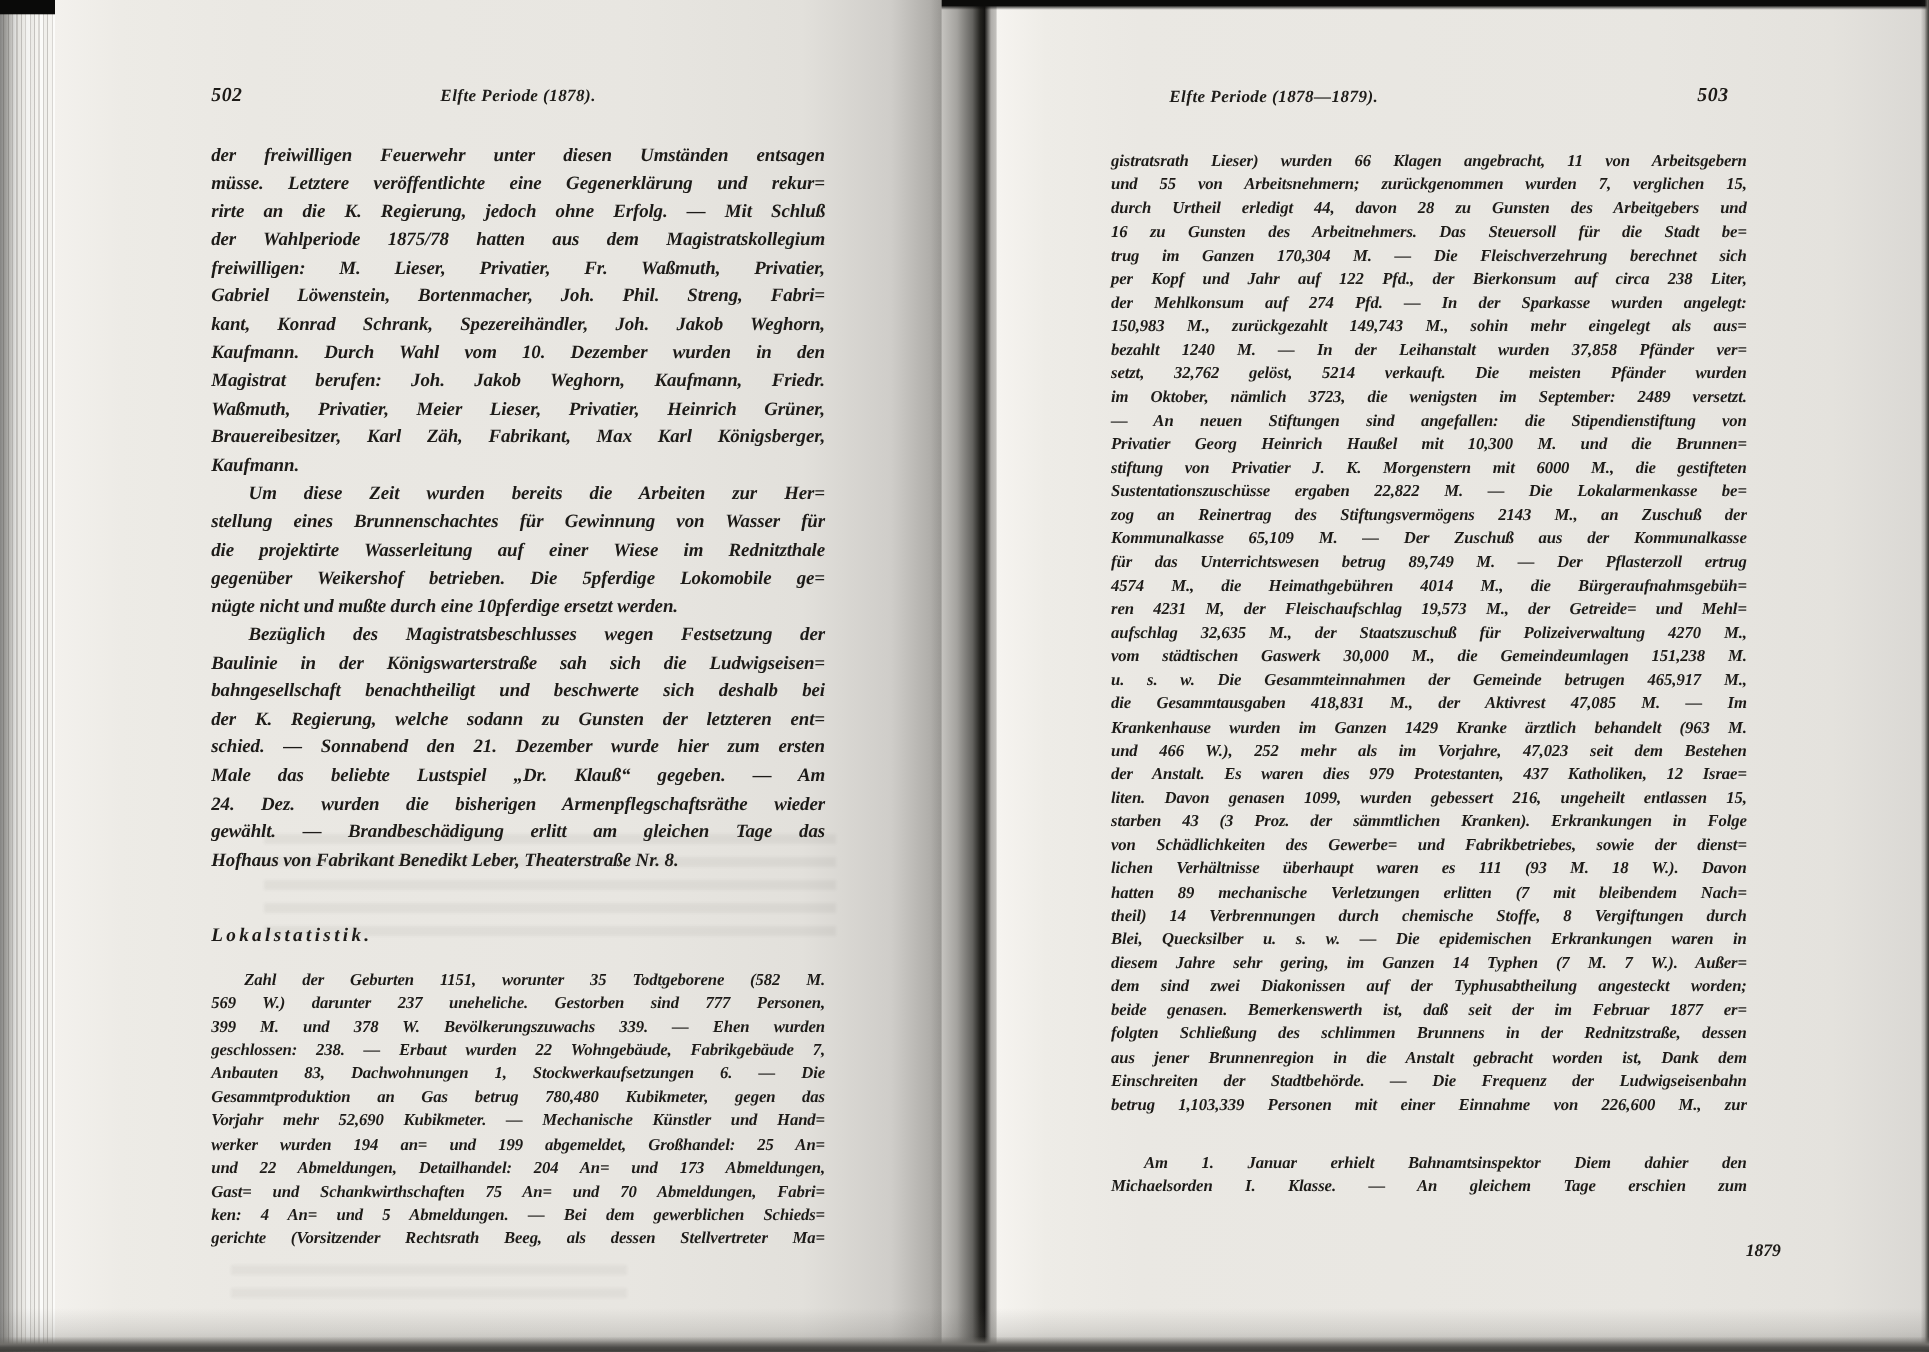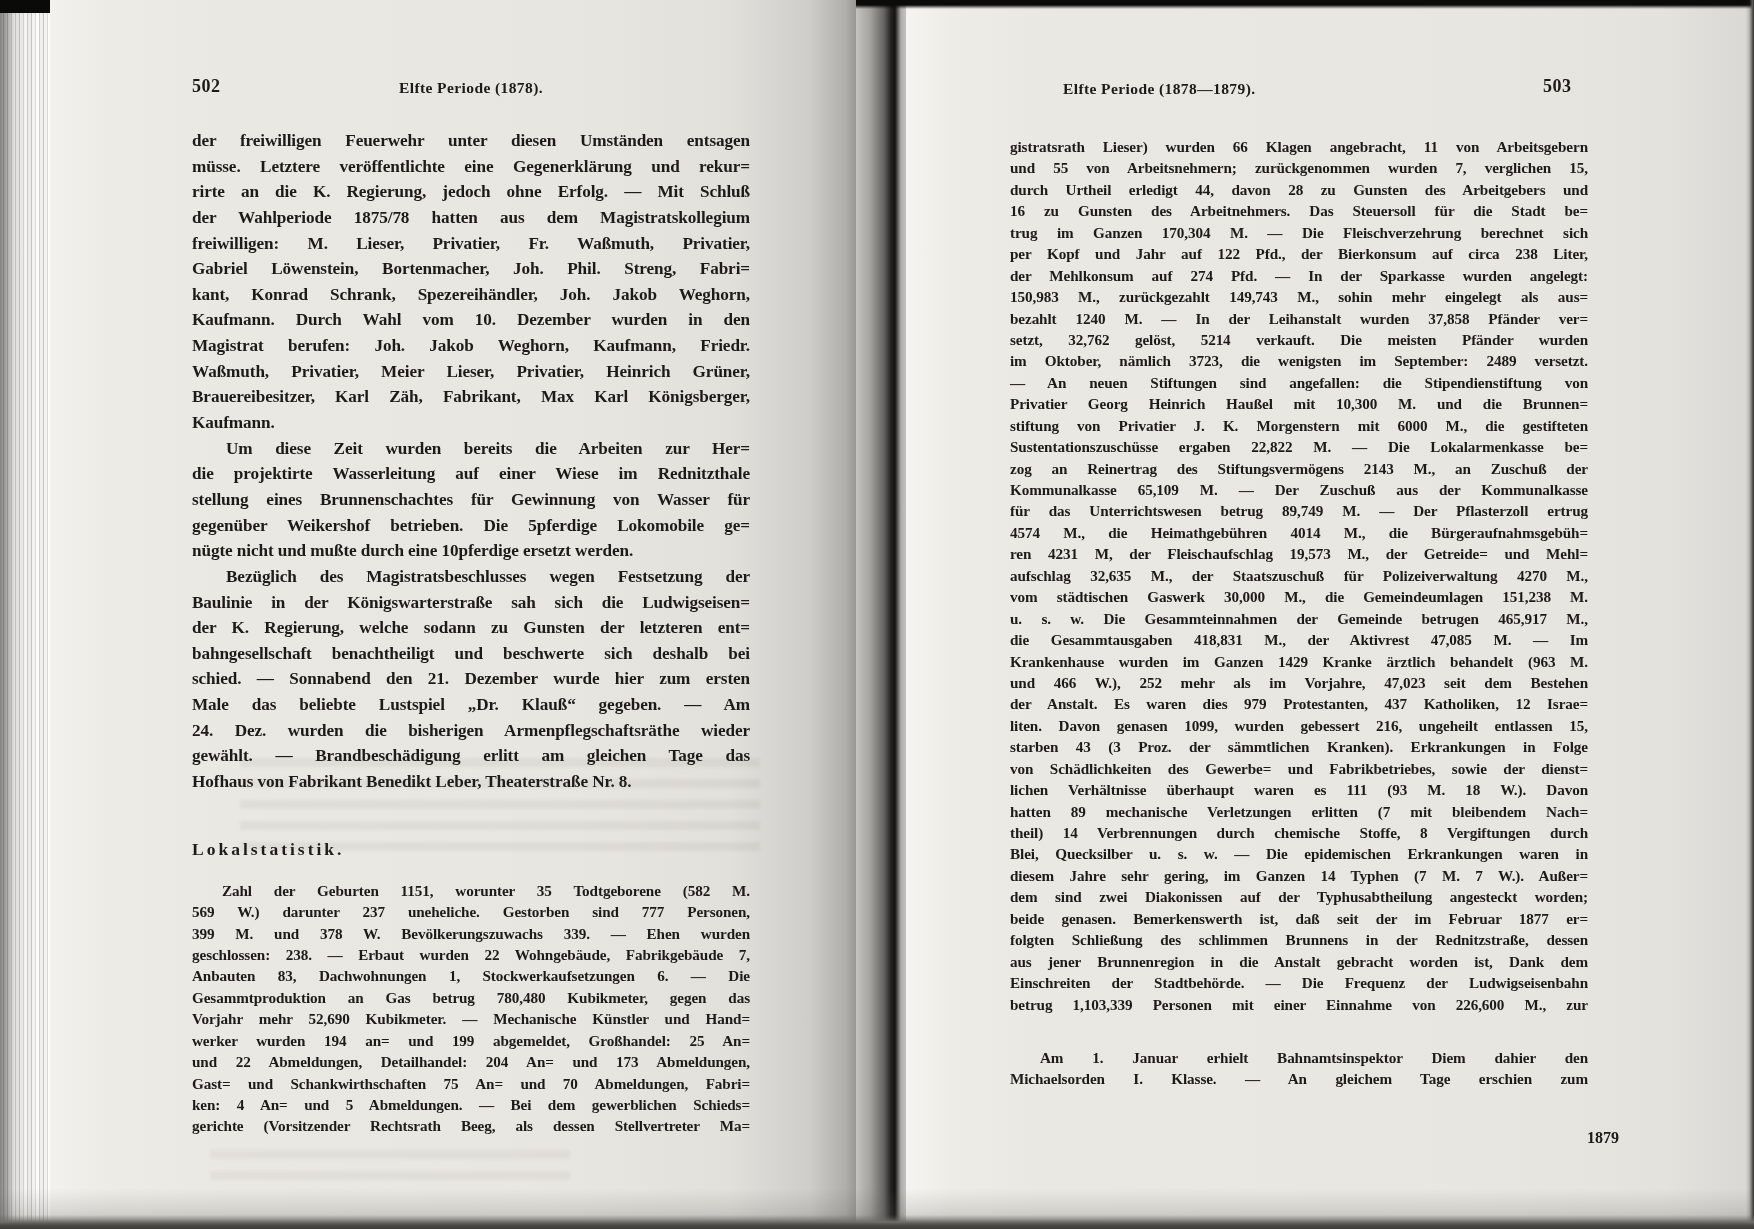--- a/index.html
+++ b/index.html
@@ -1,20 +1,20 @@
 <!DOCTYPE html>
 <html><head>
 <meta charset="utf-8">
 <style>
   html,body{margin:0;padding:0;background:#b9b7b3;}
   .scan{
     position:relative;width:1754px;height:1229px;overflow:hidden;
     background:#dddbd7;
     font-family:"Liberation Serif","DejaVu Serif",serif;
-    font-weight:700;color:#1d1b18;
+    font-weight:700;color:#1d1b18;font-style:italic;
     -webkit-font-smoothing:antialiased;
   }
   
   .left-stack{
     position:absolute;left:0;top:0;width:50px;height:100%;
     background:
       linear-gradient(90deg, rgba(35,34,32,.55) 0, rgba(120,119,115,.12) 16px, rgba(0,0,0,0) 34px),
       repeating-linear-gradient(90deg,#fbfbf9 0 3px,#cfcdc9 3px 4px,#f0efeb 4px 7px,#c6c4c0 7px 8px,#f4f3ef 8px 11px,#d8d6d2 11px 12px);
   }
   .corner-tl{position:absolute;left:0;top:0;width:54px;height:13px;background:#0a0a09;}
@@ -82,30 +82,30 @@
           <div class="line">Gabriel Löwenstein, Bortenmacher, Joh. Phil. Streng, Fabri=</div>
           <div class="line">kant, Konrad Schrank, Spezereihändler, Joh. Jakob Weghorn,</div>
           <div class="line">Kaufmann. Durch Wahl vom 10. Dezember wurden in den</div>
           <div class="line">Magistrat berufen: Joh. Jakob Weghorn, Kaufmann, Friedr.</div>
           <div class="line">Waßmuth, Privatier, Meier Lieser, Privatier, Heinrich Grüner,</div>
           <div class="line">Brauereibesitzer, Karl Zäh, Fabrikant, Max Karl Königsberger,</div>
           <div class="line endpara">Kaufmann.</div>
         </div>
         <div class="para large">
           <div class="line indent">Um diese Zeit wurden bereits die Arbeiten zur Her=</div>
+          <div class="line">stellung eines Brunnenschachtes für Gewinnung von Wasser für</div>
           <div class="line">die projektirte Wasserleitung auf einer Wiese im Rednitzthale</div>
-          <div class="line">stellung eines Brunnenschachtes für Gewinnung von Wasser für</div>
           <div class="line">gegenüber Weikershof betrieben. Die 5pferdige Lokomobile ge=</div>
           <div class="line endpara">nügte nicht und mußte durch eine 10pferdige ersetzt werden.</div>
         </div>
         <div class="para large">
           <div class="line indent">Bezüglich des Magistratsbeschlusses wegen Festsetzung der</div>
           <div class="line">Baulinie in der Königswarterstraße sah sich die Ludwigseisen=</div>
+          <div class="line">bahngesellschaft benachtheiligt und beschwerte sich deshalb bei</div>
           <div class="line">der K. Regierung, welche sodann zu Gunsten der letzteren ent=</div>
-          <div class="line">bahngesellschaft benachtheiligt und beschwerte sich deshalb bei</div>
           <div class="line">schied. — Sonnabend den 21. Dezember wurde hier zum ersten</div>
           <div class="line">Male das beliebte Lustspiel „Dr. Klauß“ gegeben. — Am</div>
           <div class="line">24. Dez. wurden die bisherigen Armenpflegschaftsräthe wieder</div>
           <div class="line">gewählt. — Brandbeschädigung erlitt am gleichen Tage das</div>
           <div class="line endpara">Hofhaus von Fabrikant Benedikt Leber, Theaterstraße Nr. 8.</div>
         </div>
         <div class="section-heading">Lokalstatistik.</div>
         <div class="para small">
           <div class="line indent">Zahl der Geburten 1151, worunter 35 Todtgeborene (582 M.</div>
           <div class="line">569 W.) darunter 237 uneheliche. Gestorben sind 777 Personen,</div>

